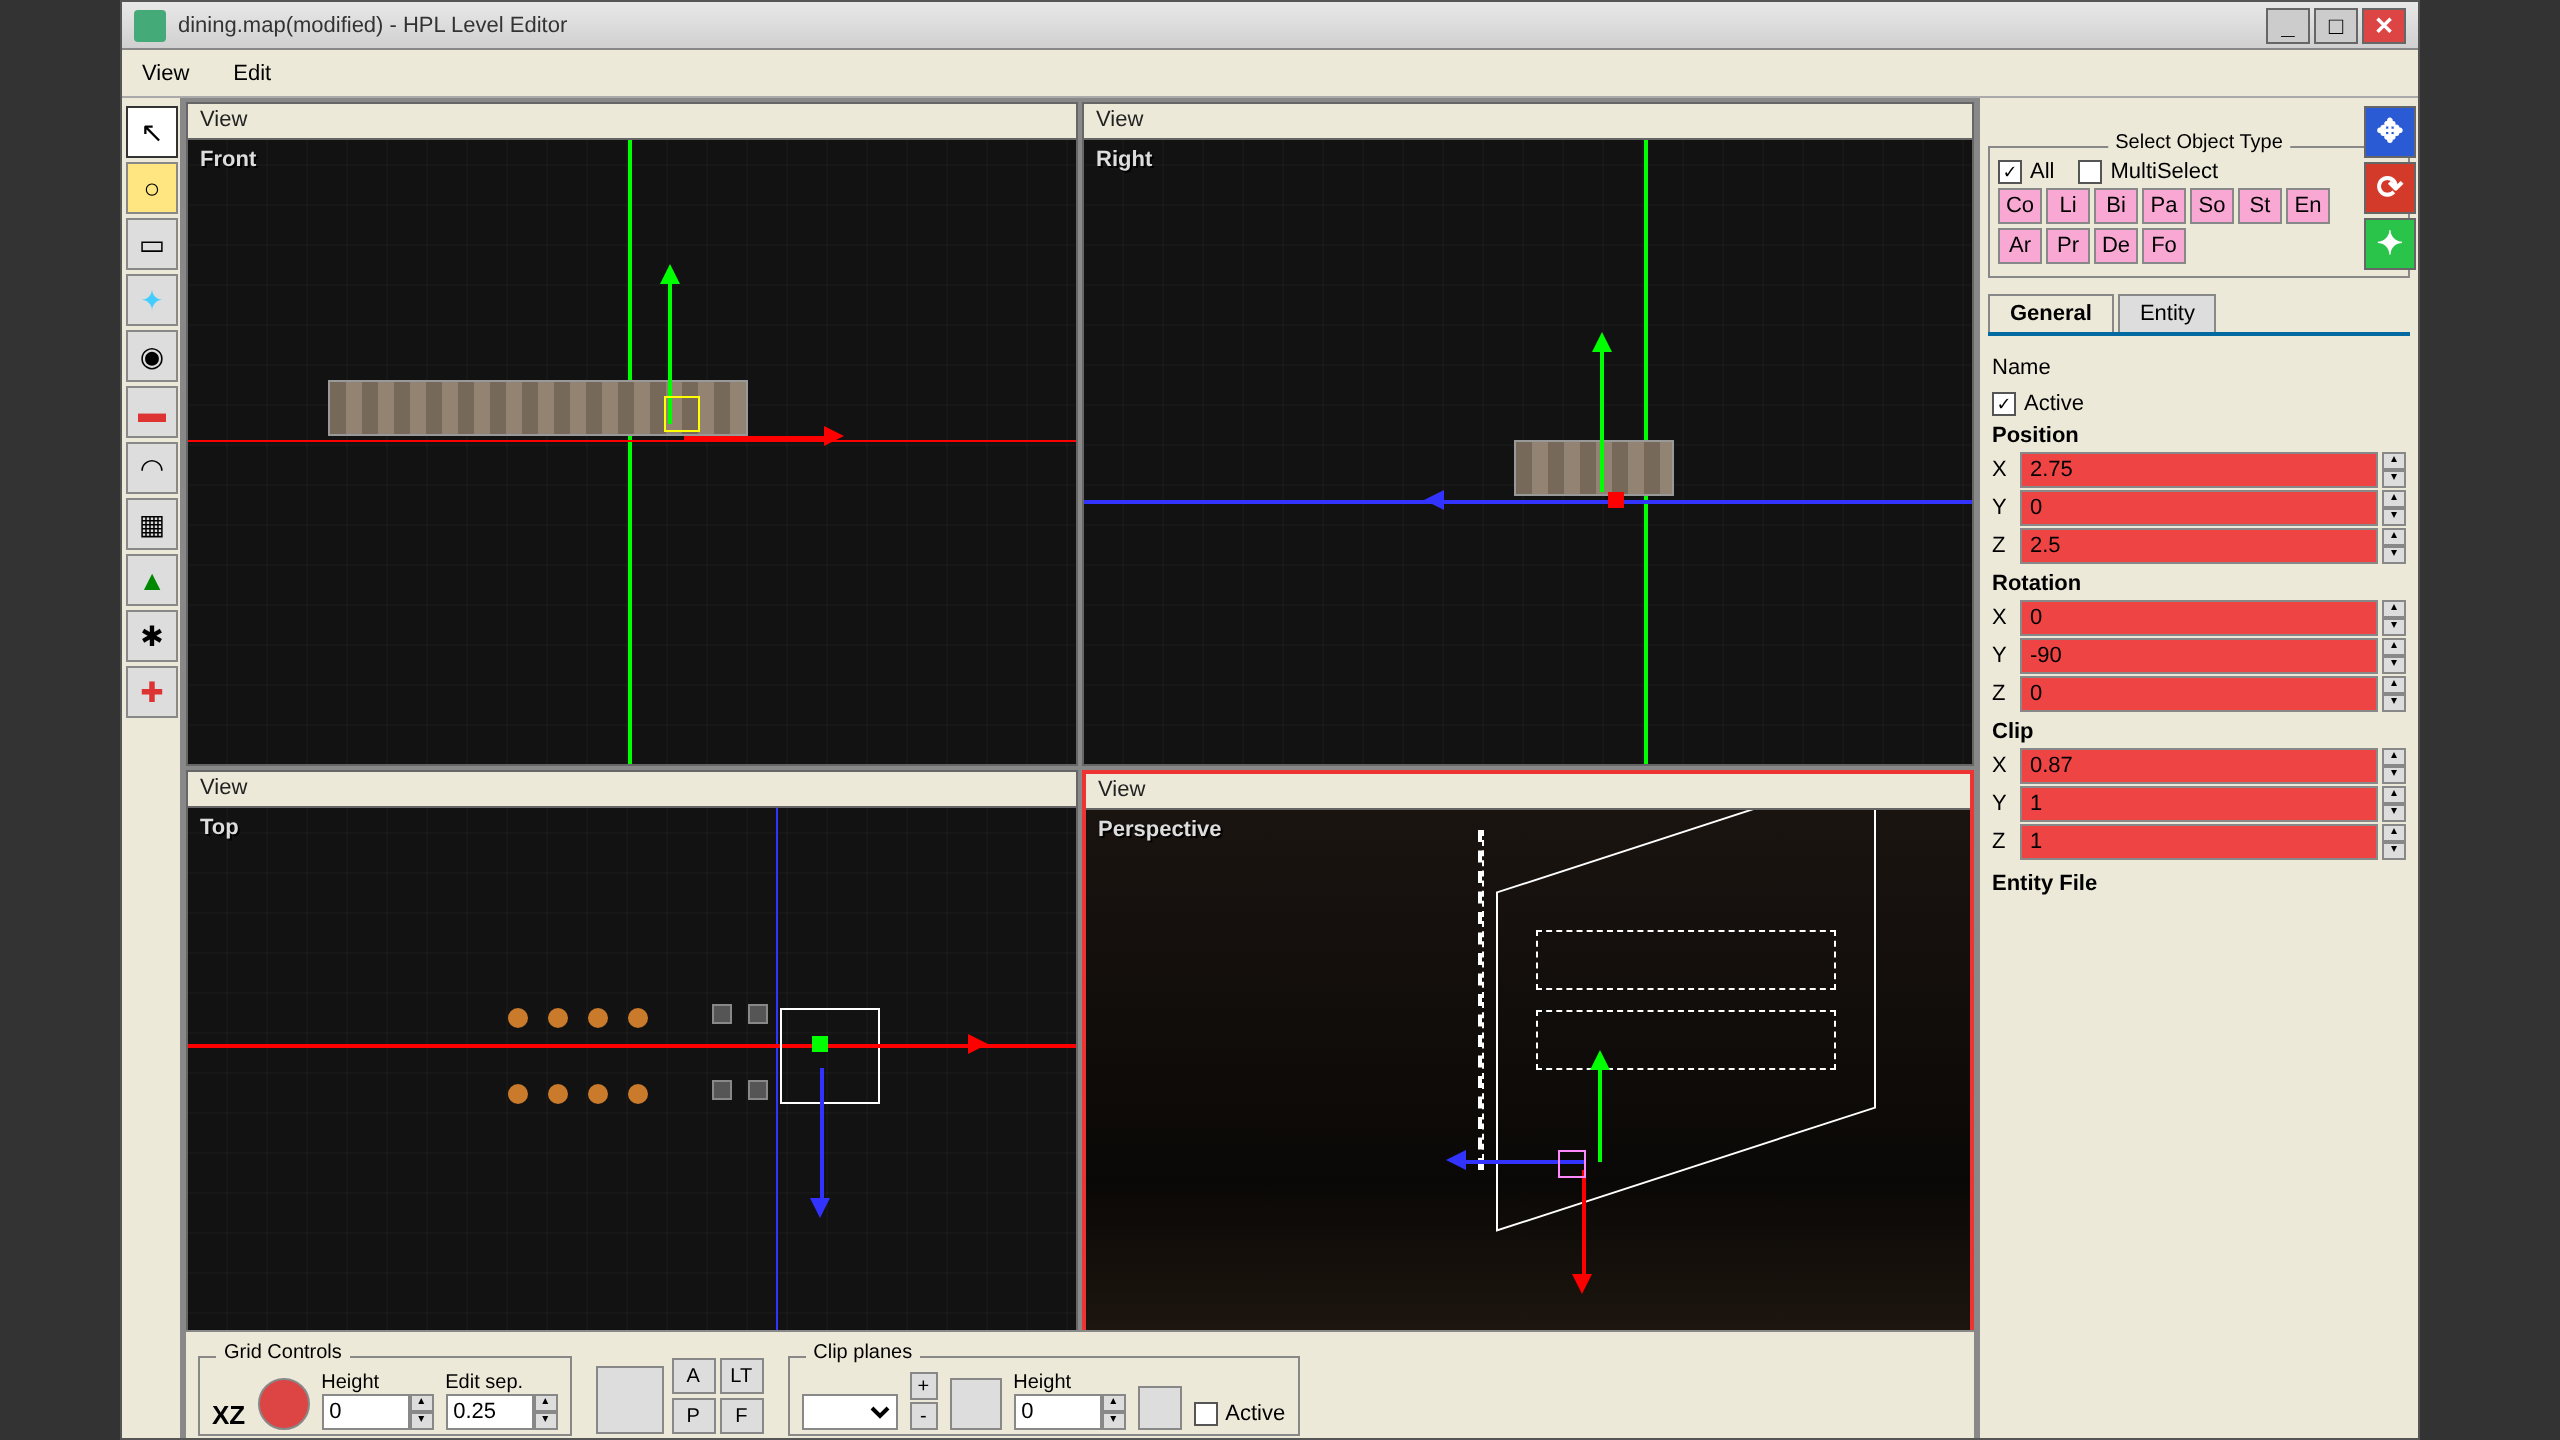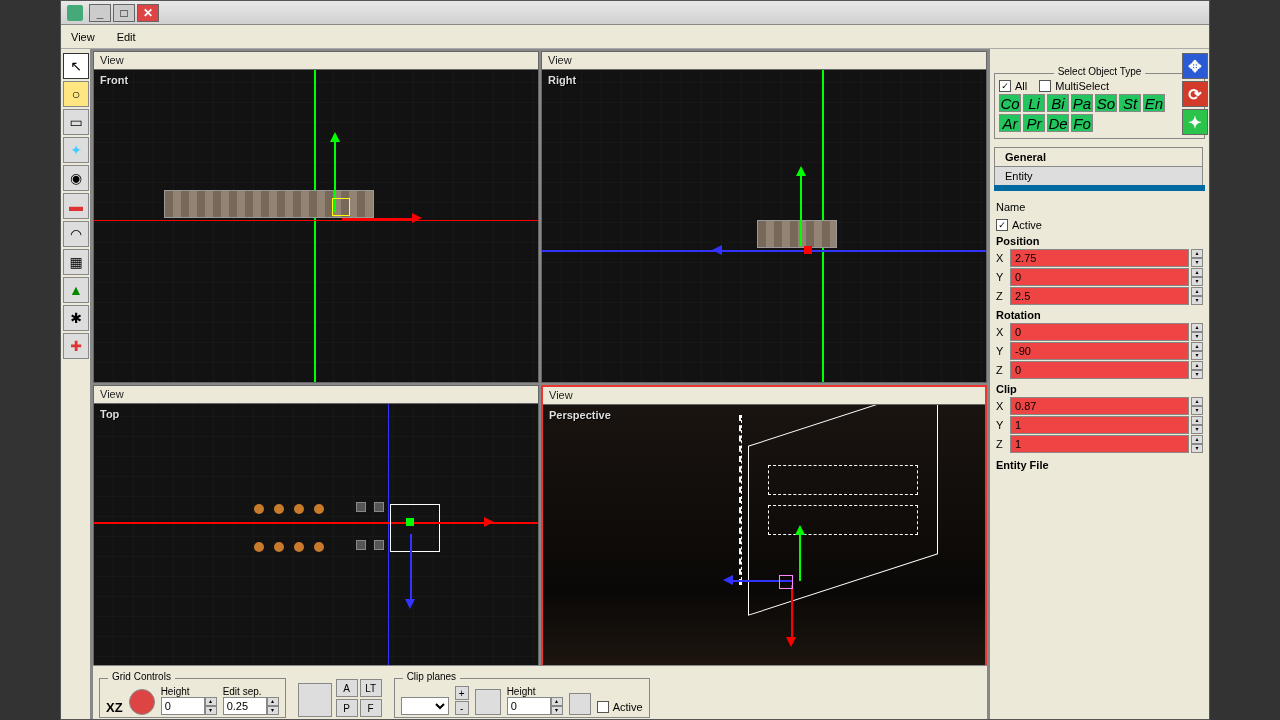--- a/index.html
+++ b/index.html
@@ -45,26 +45,26 @@
 .arrow-down-r { width:0;height:0;border-left:5px solid transparent;border-right:5px solid transparent;border-top:10px solid #f00;position:absolute; }
 .selbox { position:absolute; border:1px solid #fff; }
 
 
 .rightpanel { width: 220px; background: #ece9d8; border-left: 1px solid #888; display: flex; flex-direction: column; padding: 4px; gap: 2px; }
 .groupbox { border: 1px solid #888; padding: 4px; position: relative; margin-top: 20px; }
 .grouplabel { position: absolute; top: -8px; left: 50%; transform: translateX(-50%); background: #ece9d8; padding: 0 4px; font-size: 10px; }
 .chkrow { display: flex; align-items: center; gap: 4px; margin: 2px 0; }
 .chk { width: 12px; height: 12px; border: 1px solid #555; background: #fff; display:flex;align-items:center;justify-content:center;font-size:9px;color:#000; }
 .btnrow { display: flex; gap: 2px; margin: 2px 0; flex-wrap: wrap; }
-.smbtn { width: 22px; height: 18px; border: 1px solid #888; background: #22c55e; font-size: 15px; display:flex;align-items:center;justify-content:center;font-style:italic; }
+.smbtn { width: 22px; height: 18px; border: 1px solid #888; background: #f9a8d4; font-size: 11px; display:flex;align-items:center;justify-content:center; }
 
 .manip-btns { position: absolute; right: 1px; top: 52px; display: flex; flex-direction: column; gap: 2px; }
 .manipbtn { width: 26px; height: 26px; border: 1px solid #666; display:flex;align-items:center;justify-content:center;font-size:16px;font-weight:bold; }
 
-.tabs { display: flex; border-bottom: 6px solid #0369a1; margin-top: 6px; flex-direction: column; }
+.tabs { display: flex; border-bottom: 2px solid #0369a1; margin-top: 6px; }
 .tab { padding: 3px 10px; border: 1px solid #888; border-bottom: none; background: #ddd; margin-right: 2px; }
 .tab.active { background: #ece9d8; font-weight: bold; }
 
 .proppanel { padding: 4px 2px; }
 .proplabel { margin: 4px 0 2px 0; }
 .txtfield { width: 100%; height: 18px; border: 1px solid #888; background: #fff; padding: 1px 4px; }
 .xyzrow { display: flex; align-items: center; gap: 2px; margin: 1px 0; }
 .xyzrow .lbl { width: 12px; }
 .numfield { flex:1; height: 18px; border: 1px solid #888; background: #ef4444; padding: 1px 4px; }
 .spinners { width: 12px; display: flex; flex-direction: column; }
@@ -88,20 +88,21 @@
 .tablecircle { width:10px;height:10px;background:#c97a2a;border-radius:50%;position:absolute; }
 .chairsq { width:10px;height:10px;border:1px solid #888;background:#555;position:absolute; }
 .wireframe { position:absolute; border:1px dashed #fff; }
 </style>
 </head>
 <body>
 
 <div class="window">
   <div class="titlebar">
     <div class="titleicon"></div>
+    <div class="titletext">dining.map(modified) - HPL Level Editor</div>
     <div class="winbtns">
       <div class="winbtn min">_</div>
       <div class="winbtn max">□</div>
       <div class="winbtn close">✕</div>
     </div>
   </div>
 
   <div class="menubar">
     <div class="menuitem">View</div>
     <div class="menuitem">Edit</div>

